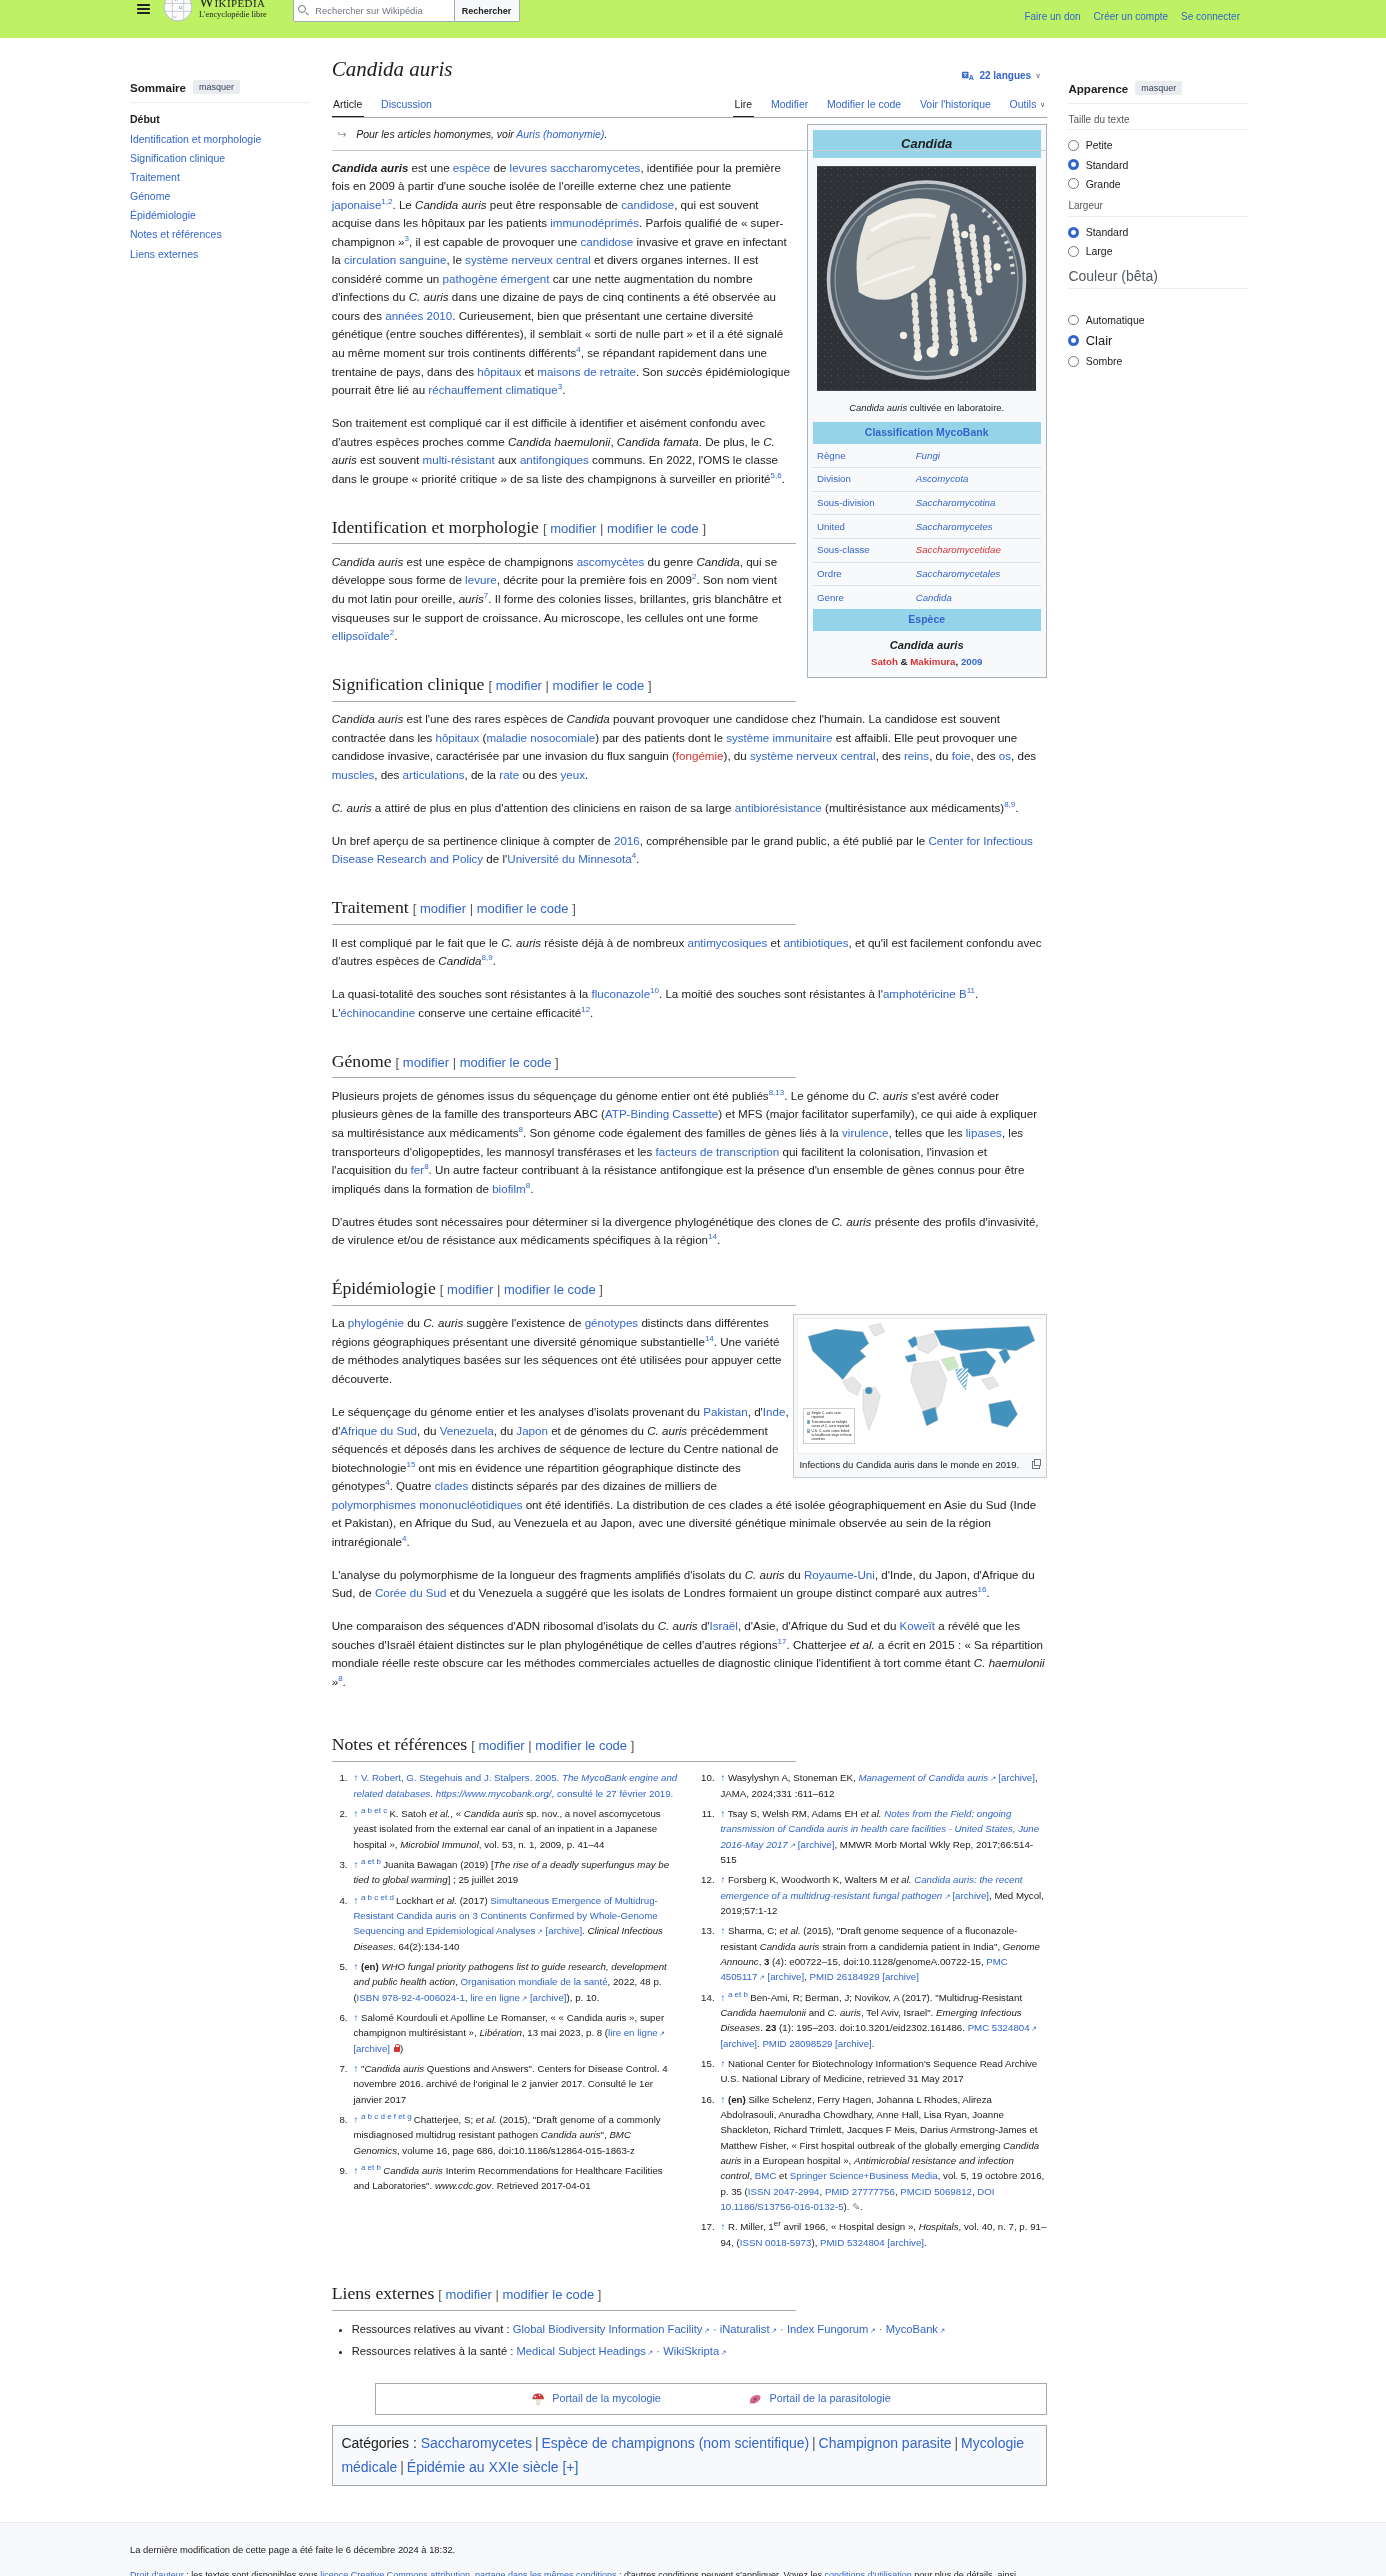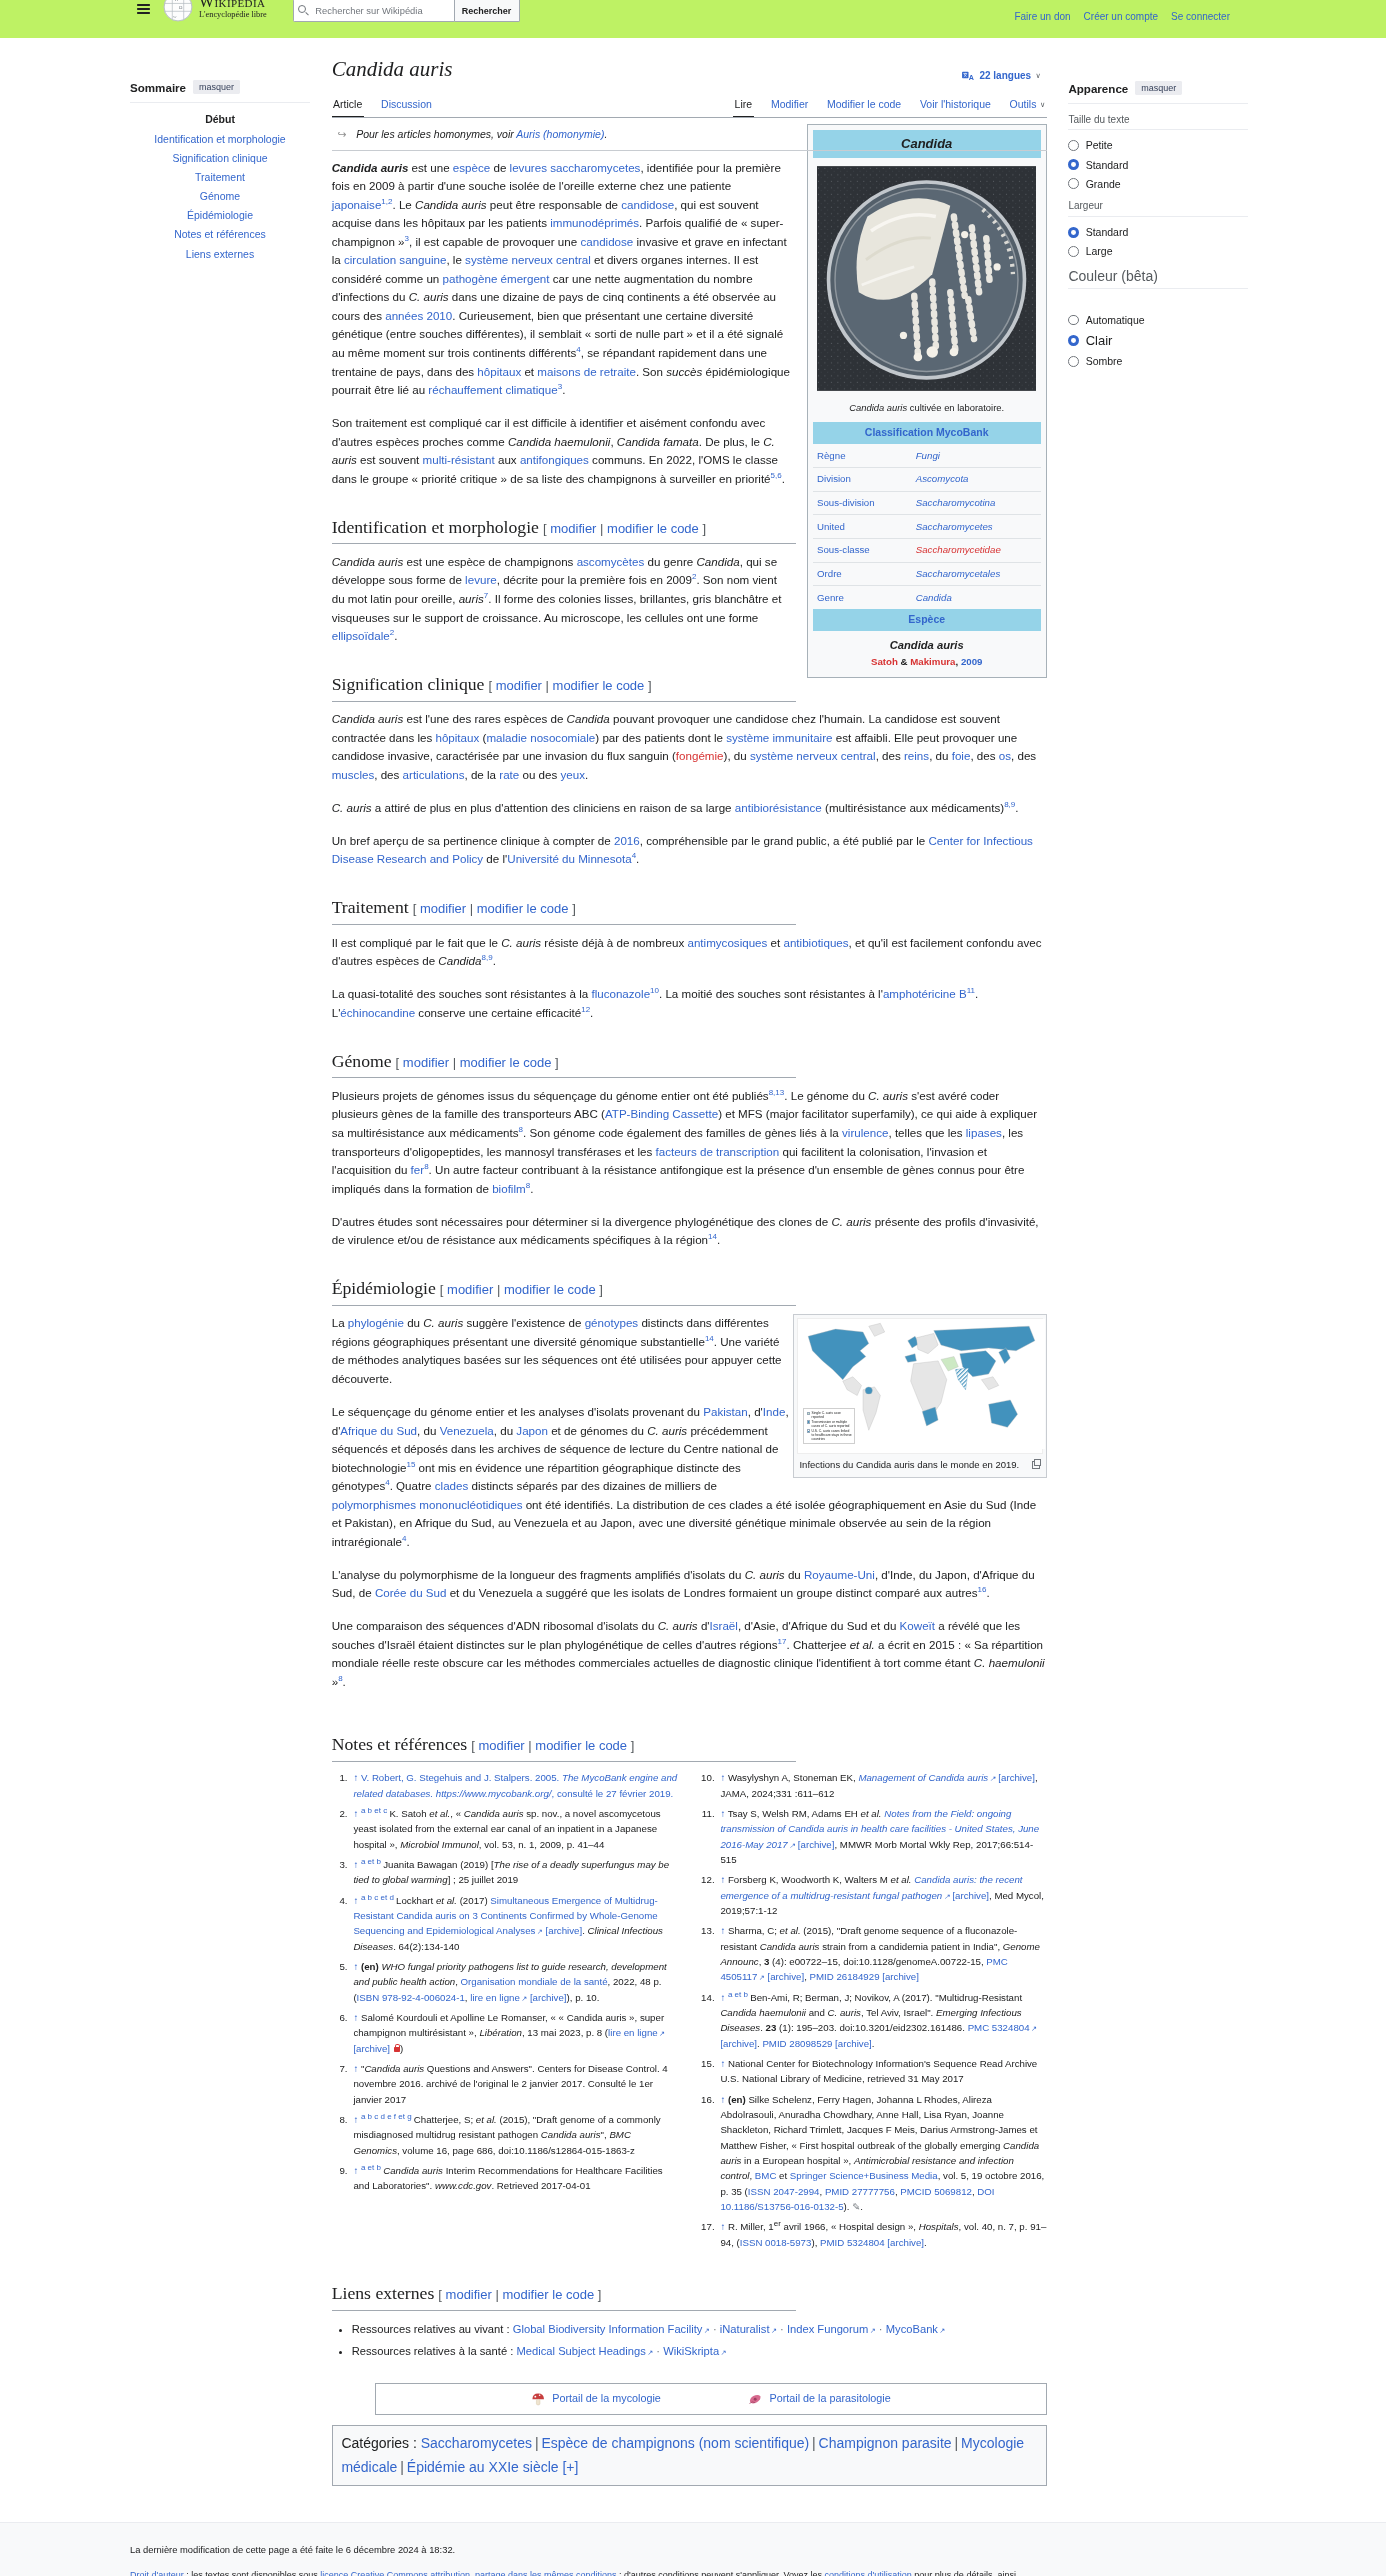--- a/index.html
+++ b/index.html
@@ -26,31 +26,31 @@
   .logo-text{margin-left:5.8px;line-height:1.05;}
   .logo-title{font-family:"Liberation Serif",serif;font-size:16px;letter-spacing:0.4px;font-variant:small-caps;}
   .logo-sub{font-family:"Liberation Serif",serif;font-size:8.3px;color:#202122;}
   .searchbar{display:flex;align-items:center;margin-left:26px;}
   .search-box{position:relative;}
   .search-box input{width:162px;height:23px;border:0.7px solid var(--border);border-radius:1.4px 0 0 1.4px;padding:0 4.3px 0 21.7px;font-size:9.4px;font-family:inherit;color:var(--text);}
   .search-box input::placeholder{color:#72777d;}
   .mag{position:absolute;left:5.8px;top:5.8px;width:8px;height:8px;border:1.4px solid #72777d;border-radius:50%;}
   .mag::after{content:"";position:absolute;left:6.5px;top:6.5px;width:4.3px;height:1.4px;background:#72777d;transform:rotate(45deg);transform-origin:left top;}
   .search-btn{height:23px;border:0.7px solid var(--border);border-left:none;background:var(--bg);border-radius:0 1.4px 1.4px 0;font-family:inherit;font-size:9px;font-weight:bold;color:var(--text);padding:0 7.2px;cursor:pointer;}
-  .header-links{margin-left:auto;margin-right:26px;display:flex;gap:13px;font-size:10px;}
+  .header-links{margin-left:auto;margin-right:16px;display:flex;gap:13px;font-size:10px;}
 
   
   .layout{display:grid;grid-template-columns:180px 715px 180px;column-gap:21.7px;padding:0 130px;align-items:start;}
 
   
   .toc{margin-top:42px;font-size:10.5px;}
   .toc-head{display:flex;align-items:center;gap:7.2px;margin-bottom:7.2px;}
   .toc-title{font-weight:bold;font-size:11.6px;}
   .chip{background:#ebecf0;border:none;border-radius:1.4px;font-size:9px;color:#36415a;padding:2.2px 5.8px;cursor:pointer;font-family:inherit;}
-  .toc-items{display:flex;flex-direction:column;border-top:0.7px solid var(--border-faint);padding-top:7.2px;text-align:center;}
+  .toc-items{display:flex;flex-direction:column;border-top:0.7px solid var(--border-faint);padding-top:7.2px;}
   .toc-item{display:block;color:var(--blue);text-decoration:none;padding:3.6px 0;}
   .toc-item.active{color:var(--text);font-weight:bold;}
 
   
   .title-row{display:flex;align-items:flex-end;justify-content:space-between;margin-top:19px;}
   h1.page-title{font-family:"Liberation Serif",serif;font-weight:normal;font-style:italic;font-size:21px;margin:0;}
   .lang-btn{display:flex;align-items:center;gap:4.3px;background:none;border:none;cursor:pointer;color:var(--blue);font-size:10px;font-weight:bold;font-family:inherit;}
   .lang-chev,.chev{font-size:7.2px;color:#54595d;font-weight:normal;}
   .tabs-row{display:flex;justify-content:space-between;border-bottom:0.7px solid var(--border);margin-top:11.6px;font-size:10.5px;gap:22px;}
   .tabs-left,.tabs-right{display:flex;gap:16px;align-items:center;}

